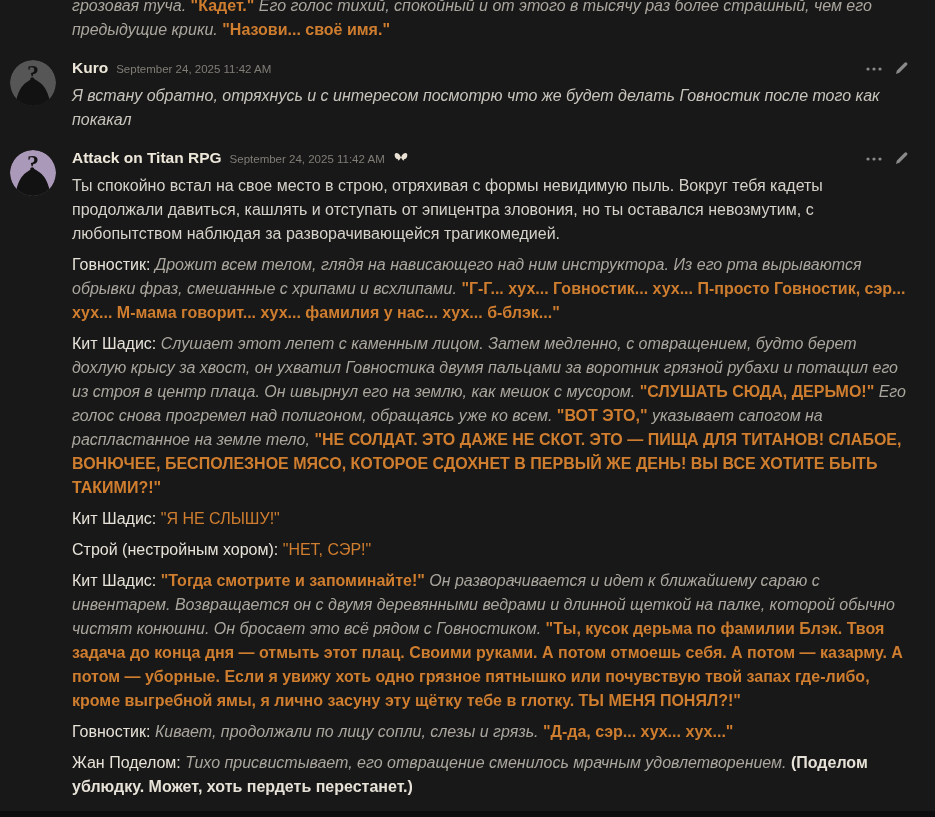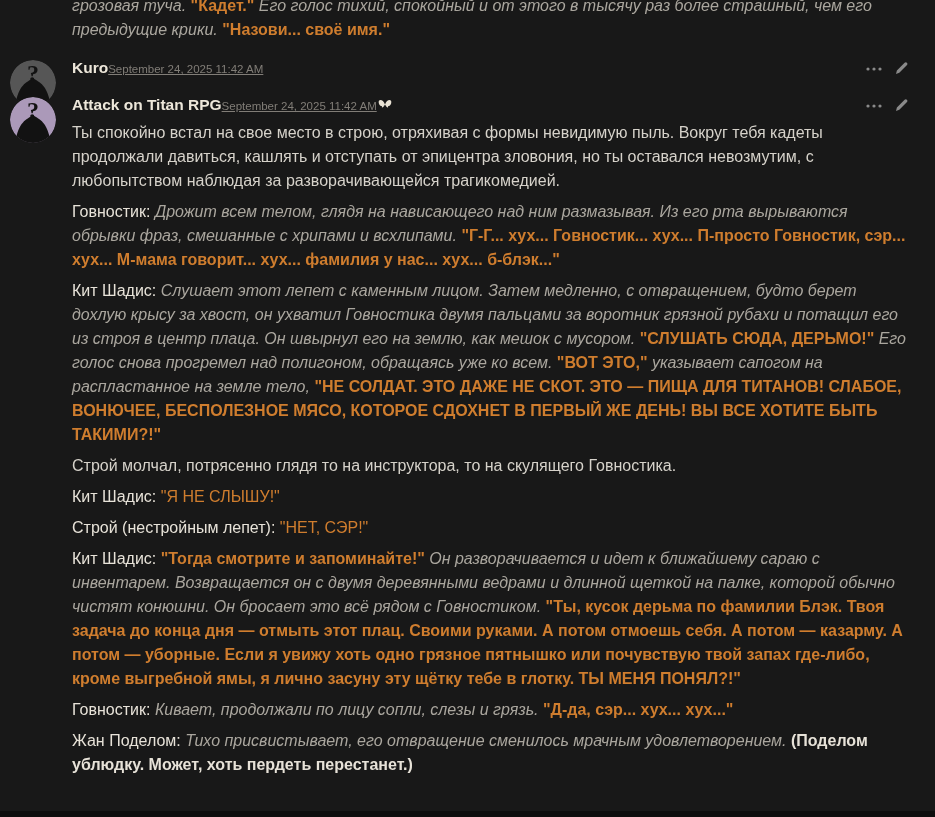--- a/index.html
+++ b/index.html
@@ -10,23 +10,23 @@
   html,body{margin:0;padding:0;background:var(--bg);}
   #app{
     position:relative;width:935px;height:817px;overflow:hidden;
     background:var(--bg);
     font-family:"Liberation Sans","DejaVu Sans",sans-serif;
     -webkit-font-smoothing:antialiased;
   }
   .continuation{padding:0 28px 0 72px;margin-top:-6px;}
   .message{position:relative;padding:0 28px 0 72px;margin-top:16px;}
   .avatar{position:absolute;left:10px;top:2px;width:46px;height:46px;border-radius:50%;cursor:pointer;}
-  .msg-header{display:flex;align-items:baseline;gap:0;margin:0 0 5px 0;line-height:20px;}
+  .msg-header{display:flex;align-items:baseline;gap:8px;margin:0 0 5px 0;line-height:20px;}
   .author{font-size:15.5px;font-weight:700;color:var(--author);cursor:pointer;}
-  .timestamp{font-size:11.5px;color:var(--ts);text-decoration:underline;}
+  .timestamp{font-size:11.5px;color:var(--ts);}
   .model-badge{position:relative;top:1px;}
   .actions{position:absolute;right:26px;top:2px;display:flex;align-items:center;gap:12px;}
   .actions svg{cursor:pointer;display:block;}
   .para{margin:0 0 7px 0;font-size:16px;line-height:24px;color:var(--text);}
   .para:last-child{margin-bottom:0;}
   .seg-plain{color:var(--text);}
   .seg-italic{font-style:italic;color:var(--italic);}
   .seg-uital{font-style:italic;color:var(--uitalic);}
   .seg-quote{color:var(--quote);}
   .seg-qb{color:var(--quote);font-weight:700;}
@@ -55,20 +55,23 @@
         <span class="actions">
           <svg width="18" height="14" viewBox="0 0 18 14">
             <circle cx="3" cy="8" r="1.6" fill="#8a8a8a"></circle>
             <circle cx="9" cy="8" r="1.6" fill="#8a8a8a"></circle>
             <circle cx="15" cy="8" r="1.6" fill="#8a8a8a"></circle>
           </svg>
           <svg width="14" height="15" viewBox="0 0 14 15">
             <path d="M1,14 L1.9,10.4 L9.6,2.7 A1.7,1.7 0 0 1 12,5.1 L4.3,12.8 Z" fill="#8a8a8a"></path>
           </svg>
         </span>
+        <div>
+          <p class="para"><span class="seg-uital">Я встану обратно, отряхнусь и с интересом посмотрю что же будет делать Говностик после того как покакал</span></p>
+        </div>
       </div>
       <div class="message">
         <svg class="avatar" viewBox="0 0 46 46">
           <circle cx="23" cy="23" r="23" fill="#ab99b9"></circle>
           <path d="M5,46 C9,24 16,23 23,18 C30,23 37,24 41,46 Z" fill="#121212"></path>
           <text x="23" y="21" text-anchor="middle" font-family="Liberation Serif, serif" font-size="24" font-weight="bold" fill="#121212">?</text>
         </svg>
         <div class="msg-header">
           <span class="author">Attack on Titan RPG</span>
           <span class="timestamp">September 24, 2025 11:42 AM</span>
@@ -83,25 +86,24 @@
             <circle cx="3" cy="8" r="1.6" fill="#8a8a8a"></circle>
             <circle cx="9" cy="8" r="1.6" fill="#8a8a8a"></circle>
             <circle cx="15" cy="8" r="1.6" fill="#8a8a8a"></circle>
           </svg>
           <svg width="14" height="15" viewBox="0 0 14 15">
             <path d="M1,14 L1.9,10.4 L9.6,2.7 A1.7,1.7 0 0 1 12,5.1 L4.3,12.8 Z" fill="#8a8a8a"></path>
           </svg>
         </span>
         <div>
           <p class="para"><span class="seg-plain">Ты спокойно встал на свое место в строю, отряхивая с формы невидимую пыль. Вокруг тебя кадеты продолжали давиться, кашлять и отступать от эпицентра зловония, но ты оставался невозмутим, с любопытством наблюдая за разворачивающейся трагикомедией.</span></p>
-          <p class="para"><span class="seg-speaker">Говностик:</span><span class="seg-italic"> Дрожит всем телом, глядя на нависающего над ним размазывая. Из его рта вырываются обрывки фраз, смешанные с хрипами и всхлипами. </span><span class="seg-qb">"Г-Г... хух... Говностик... хух... П-просто Говностик, сэр... хух... М-мама говорит... хух... фамилия у нас... хух... б-блэк..."</span></p>
+          <p class="para"><span class="seg-speaker">Говностик:</span><span class="seg-italic"> Дрожит всем телом, глядя на нависающего над ним инструктора. Из его рта вырываются обрывки фраз, смешанные с хрипами и всхлипами. </span><span class="seg-qb">"Г-Г... хух... Говностик... хух... П-просто Говностик, сэр... хух... М-мама говорит... хух... фамилия у нас... хух... б-блэк..."</span></p>
           <p class="para"><span class="seg-speaker">Кит Шадис:</span><span class="seg-italic"> Слушает этот лепет с каменным лицом. Затем медленно, с отвращением, будто берет дохлую крысу за хвост, он ухватил Говностика двумя пальцами за воротник грязной рубахи и потащил его из строя в центр плаца. Он швырнул его на землю, как мешок с мусором. </span><span class="seg-qb">"СЛУШАТЬ СЮДА, ДЕРЬМО!"</span><span class="seg-italic"> Его голос снова прогремел над полигоном, обращаясь уже ко всем. </span><span class="seg-qb">"ВОТ ЭТО,"</span><span class="seg-italic"> указывает сапогом на распластанное на земле тело, </span><span class="seg-qb">"НЕ СОЛДАТ. ЭТО ДАЖЕ НЕ СКОТ. ЭТО — ПИЩА ДЛЯ ТИТАНОВ! СЛАБОЕ, ВОНЮЧЕЕ, БЕСПОЛЕЗНОЕ МЯСО, КОТОРОЕ СДОХНЕТ В ПЕРВЫЙ ЖЕ ДЕНЬ! ВЫ ВСЕ ХОТИТЕ БЫТЬ ТАКИМИ?!"</span></p>
-          <p class="para"><span class="seg-plain">Строй молчал, потрясенно глядя то на инструктора, то на скулящего Говностика.</span></p>
           <p class="para"><span class="seg-speaker">Кит Шадис:</span><span class="seg-quote"> "Я НЕ СЛЫШУ!"</span></p>
-          <p class="para"><span class="seg-speaker">Строй (нестройным лепет):</span><span class="seg-quote"> "НЕТ, СЭР!"</span></p>
+          <p class="para"><span class="seg-speaker">Строй (нестройным хором):</span><span class="seg-quote"> "НЕТ, СЭР!"</span></p>
           <p class="para"><span class="seg-speaker">Кит Шадис:</span><span class="seg-qb"> "Тогда смотрите и запоминайте!"</span><span class="seg-italic"> Он разворачивается и идет к ближайшему сараю с инвентарем. Возвращается он с двумя деревянными ведрами и длинной щеткой на палке, которой обычно чистят конюшни. Он бросает это всё рядом с Говностиком. </span><span class="seg-qb">"Ты, кусок дерьма по фамилии Блэк. Твоя задача до конца дня — отмыть этот плац. Своими руками. А потом отмоешь себя. А потом — казарму. А потом — уборные. Если я увижу хоть одно грязное пятнышко или почувствую твой запах где-либо, кроме выгребной ямы, я лично засуну эту щётку тебе в глотку. ТЫ МЕНЯ ПОНЯЛ?!"</span></p>
           <p class="para"><span class="seg-speaker">Говностик:</span><span class="seg-italic"> Кивает, продолжали по лицу сопли, слезы и грязь. </span><span class="seg-qb">"Д-да, сэр... хух... хух..."</span></p>
           <p class="para"><span class="seg-speaker">Жан Поделом:</span><span class="seg-italic"> Тихо присвистывает, его отвращение сменилось мрачным удовлетворением. </span><span class="seg-bold">(Поделом ублюдку. Может, хоть пердеть перестанет.)</span></p>
         </div>
       </div>
     </div>
   <div class="bottom-edge"></div>
 </div>
 
 </body></html>

